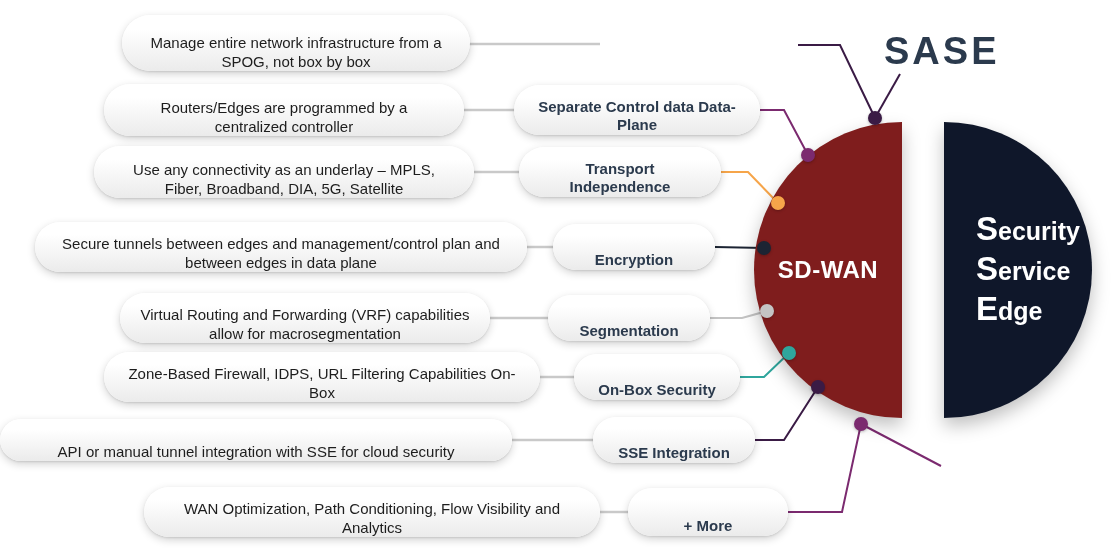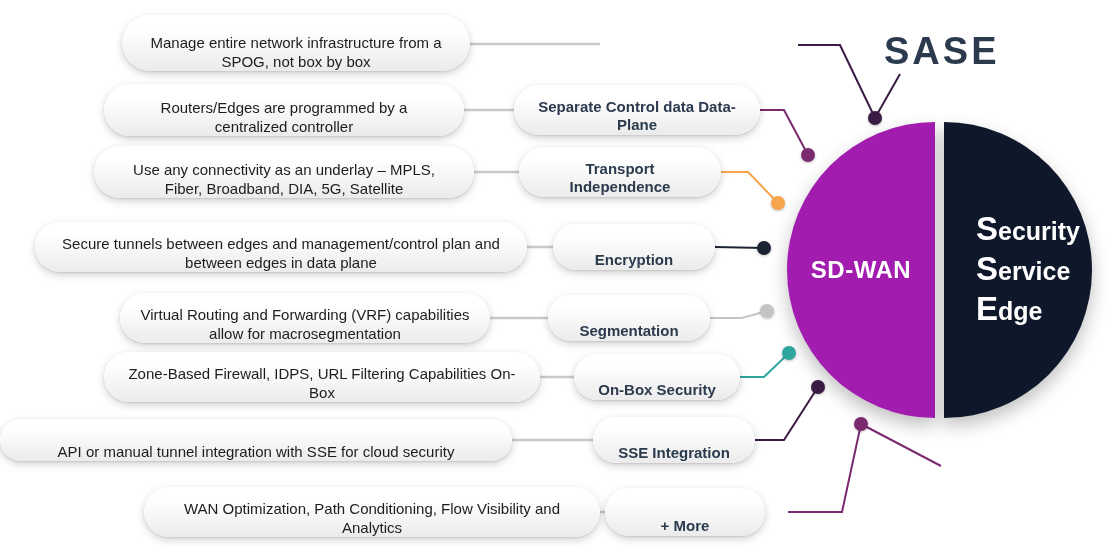--- a/index.html
+++ b/index.html
@@ -66,21 +66,21 @@
     <polyline points="740,377 764,377 789,353" fill="none" stroke-width="2" style="stroke: rgb(47, 166, 157);"></polyline>
     <polyline points="755,440 784,440 818,387" fill="none" stroke-width="2" style="stroke: rgb(58, 27, 69);"></polyline>
     <polyline points="788,512 842,512 861,424" fill="none" stroke-width="2" style="stroke: rgb(123, 42, 111);"></polyline>
 
     <polyline points="875,118 900,74" fill="none" stroke-width="2" style="stroke: rgb(58, 27, 69);"></polyline>
     <polyline points="861,424 941,466" fill="none" stroke-width="2" style="stroke: rgb(123, 42, 111);"></polyline>
   </svg>
 
   <div id="sase-title" style="color: rgb(43, 58, 77);">SASE</div>
 
-  <div class="half left" style="left: 787px; top: 122px; background-color: #a21caf;">
+  <div class="half left" style="left: 754px; top: 122px; background-color: #7f1d1d;">
     <span class="sdwan-text">SD-WAN</span>
   </div>
   <div class="half right" style="left: 944px; top: 122px; background-color: #0f172a;">
     <div class="sse-text">
       <div class="sse-line"><span class="initial">S</span><span>ecurity</span></div>
       <div class="sse-line"><span class="initial">S</span><span>ervice</span></div>
       <div class="sse-line"><span class="initial">E</span><span>dge</span></div>
     </div>
   </div>
 
@@ -133,18 +133,18 @@
     <span>API or manual tunnel integration with SSE for cloud security</span>
   </div>
   <div class="label-pill" style="left:593px;top:417px;width:162px;height:46px;">
     <span>SSE Integration</span>
   </div>
   <div class="dot" style="left: 811px; top: 380px; background-color: rgb(58, 27, 69);"></div>
 
   <div class="desc-pill" style="left:144px;top:487px;width:456px;height:50px;">
     <span>WAN Optimization, Path Conditioning, Flow Visibility and Analytics</span>
   </div>
-  <div class="label-pill" style="left:605px;top:488px;width:160px;height:48px;">
+  <div class="label-pill" style="left:628px;top:488px;width:160px;height:48px;">
     <span>+ More</span>
   </div>
   <div class="dot" style="left: 854px; top: 417px; background-color: rgb(123, 42, 111);"></div>
 
 </div>
 
 </body></html>

